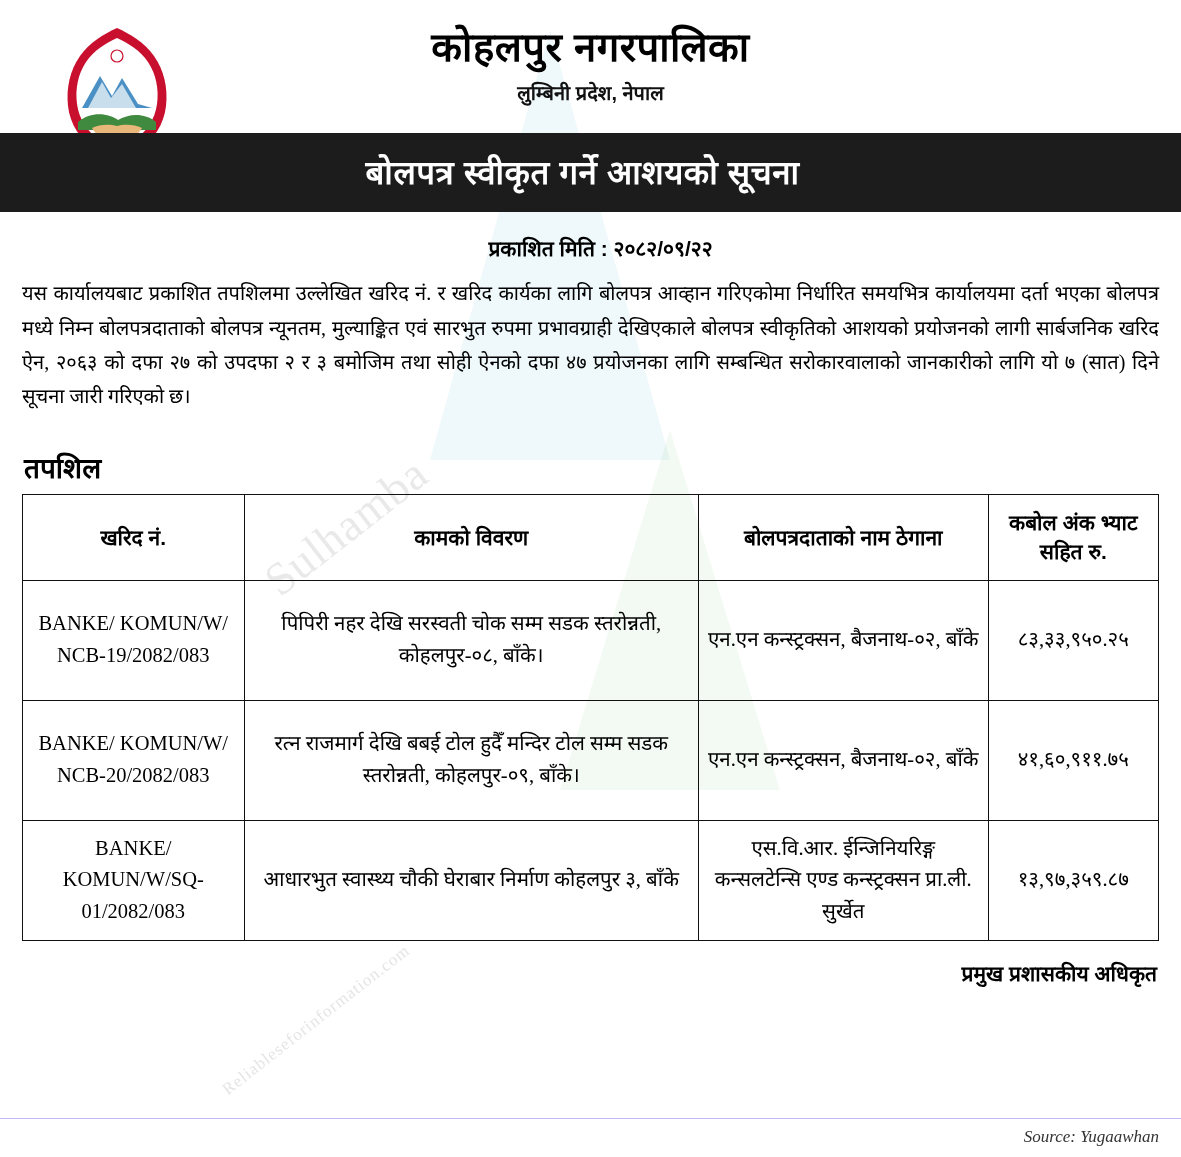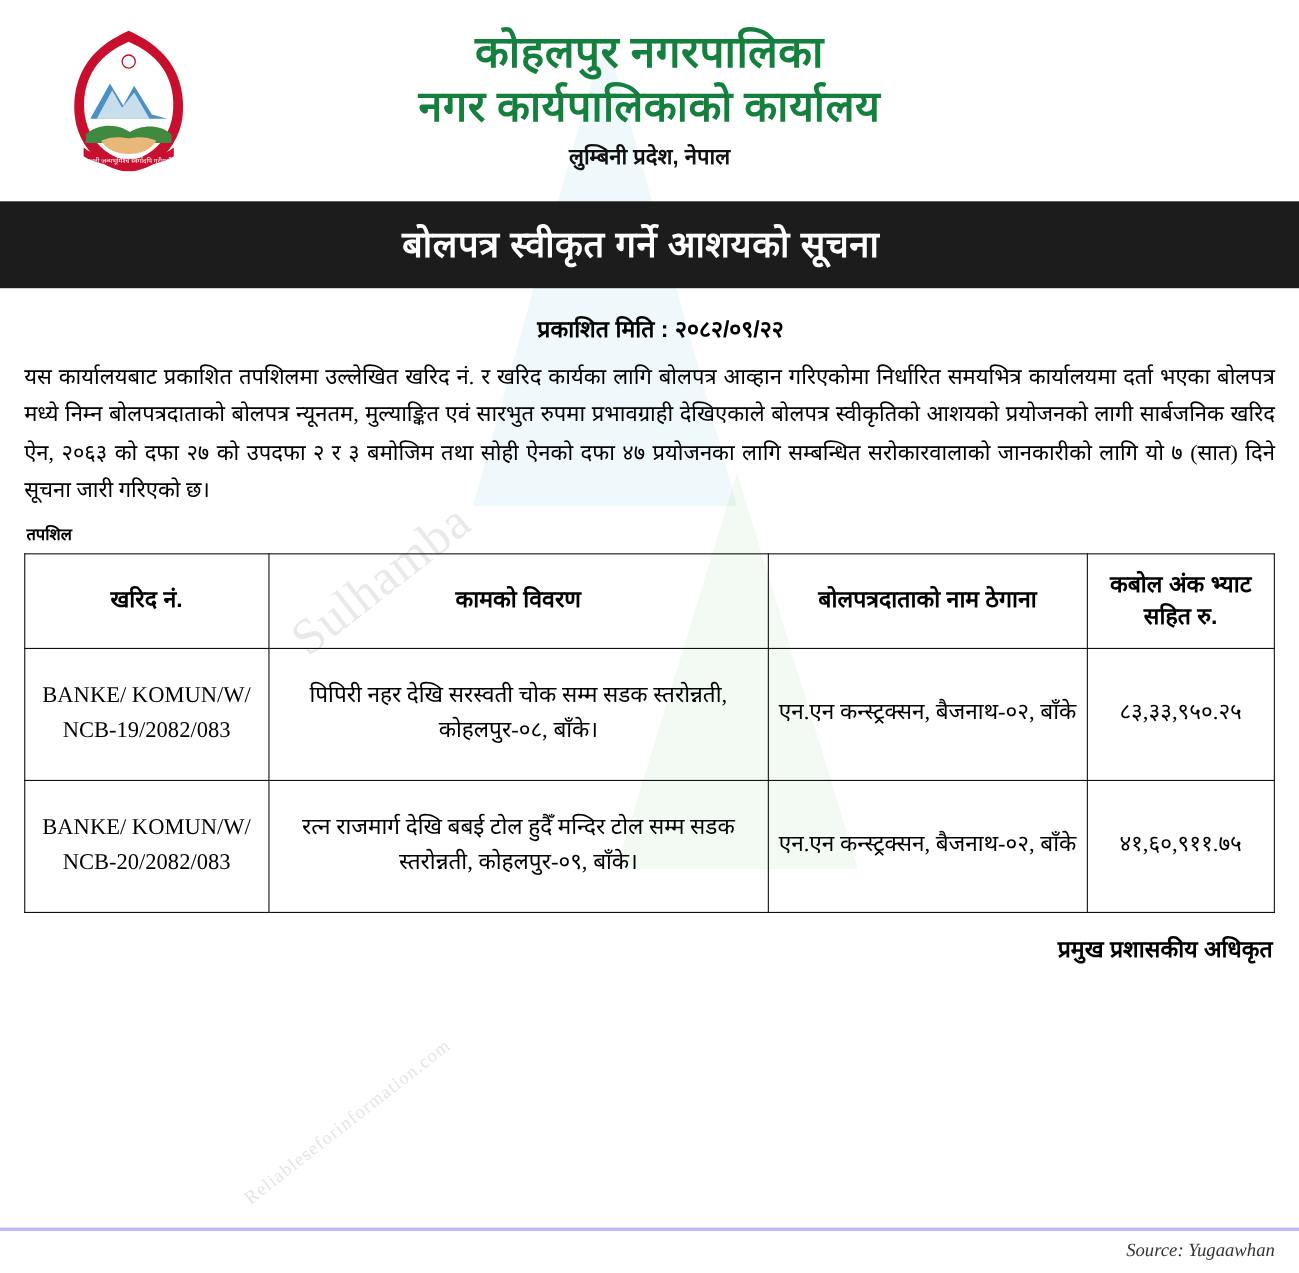--- a/index.html
+++ b/index.html
@@ -79,26 +79,26 @@
   .emblem {
     position: absolute;
     left: 58px;
     top: 26px;
     width: 118px;
     height: 130px;
   }
   .emblem svg { display: block; }
 
   .org-line1, .org-line2 {
-    font-family: Liberation Serif, serif;
+    font-family: Liberation Sans, sans-serif;
     font-weight: bold;
     font-size: 40px;
     line-height: 1.28;
     letter-spacing: .5px;
-    color: #15803d;
+    color: #000000;
   }
   .org-line2 { font-size: 39px; }
   .org-sub {
     font-family: "Liberation Sans", sans-serif;
     font-weight: bold;
     font-size: 20px;
     margin-top: 14px;
     line-height: 1.6;
     color: #111;
   }
@@ -141,22 +141,22 @@
   .para {
     font-family: "Liberation Serif", serif;
     font-size: 20px;
     line-height: 1.72;
     text-align: justify;
     text-justify: inter-word;
   }
   .section-label {
     font-family: "Liberation Sans", sans-serif;
     font-weight: bold;
-    font-size: 15px;
-    margin: 11px 0 8px 2px;
+    font-size: 28px;
+    margin: 34px 0 8px 2px;
   }
 
   
   table.detail {
     width: 100%;
     border-collapse: collapse;
     table-layout: fixed;
     background: transparent;
   }
   table.detail th, table.detail td {
@@ -193,21 +193,21 @@
     z-index: 2;
     text-align: right;
     font-family: "Liberation Sans", sans-serif;
     font-weight: bold;
     font-size: 21px;
     padding: 18px 24px 0 16px;
   }
   .source-bar {
     position: absolute;
     left: 0; right: 0; bottom: 0;
-    border-top: 3px solid #c4b5fd;
+    border-top: 1px solid #c4b5fd;
     text-align: right;
     padding: 8px 22px 10px 0;
     font-family: "Liberation Serif", serif;
     font-style: italic;
     font-size: 17px;
     color: #333;
     background: #fff;
     z-index: 3;
   }
 </style>
@@ -240,21 +240,20 @@
         <path d="M34 102 C42 98 52 98 59 100 C66 98 76 98 84 102 C80 110 70 114 59 114 C48 114 38 110 34 102 Z" fill="#e8b87a"></path>
 
         <path d="M18 108 C34 122 84 122 100 108 L100 116 C84 128 34 128 18 116 Z" fill="#c8102e"></path>
         <text x="59" y="122" font-size="6" fill="#ffffff" text-anchor="middle" font-family="Liberation Sans, sans-serif">जननी जन्मभूमिश्च स्वर्गादपि गरीयसी</text>
 
         <circle cx="59" cy="30" r="6" fill="#ffffff" stroke="#c8102e" stroke-width="1.2"></circle>
       </svg>
     </div>
 
     <div class="org-line1">कोहलपुर नगरपालिका</div>
-    <div class="org-line2">नगर कार्यपालिकाको कार्यालय</div>
     <div class="org-sub" style="margin-top:4px;">लुम्बिनी प्रदेश, नेपाल</div>
   </div>
 
   <div class="title-bar">
     <div class="t">बोलपत्र स्वीकृत गर्ने आशयको सूचना</div>
   </div>
 
   <div class="pub-date">प्रकाशित मिति : २०८२/०९/२२</div>
 
   <div class="body-wrap">
@@ -283,20 +282,26 @@
           <td>पिपिरी नहर देखि सरस्वती चोक सम्म सडक स्तरोन्नती, कोहलपुर-०८, बाँके।</td>
           <td>एन.एन कन्स्ट्रक्सन, बैजनाथ-०२, बाँके</td>
           <td>८३,३३,९५०.२५</td>
         </tr>
         <tr>
           <td class="pid">BANKE/ KOMUN/W/ NCB-20/2082/083</td>
           <td>रत्न राजमार्ग देखि बबई टोल हुदैँ मन्दिर टोल सम्म सडक स्तरोन्नती, कोहलपुर-०९, बाँके।</td>
           <td>एन.एन कन्स्ट्रक्सन, बैजनाथ-०२, बाँके</td>
           <td>४१,६०,९११.७५</td>
         </tr>
+        <tr>
+          <td class="pid">BANKE/ KOMUN/W/SQ-01/2082/083</td>
+          <td>आधारभुत स्वास्थ्य चौकी घेराबार निर्माण कोहलपुर ३, बाँके</td>
+          <td>एस.वि.आर. ईन्जिनियरिङ्ग कन्सलटेन्सि एण्ड कन्स्ट्रक्सन प्रा.ली. सुर्खेत</td>
+          <td>१३,९७,३५९.८७</td>
+        </tr>
       </tbody>
     </table>
   </div>
 
   <div class="sign">प्रमुख प्रशासकीय अधिकृत</div>
 
   <div class="source-bar">Source: Yugaawhan</div>
 </div>
 
 </body></html>

